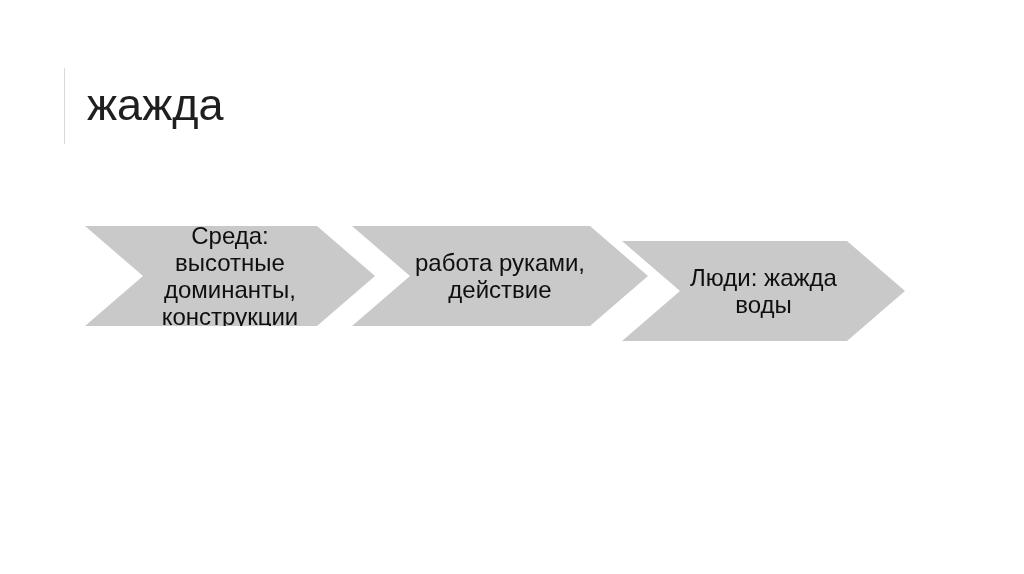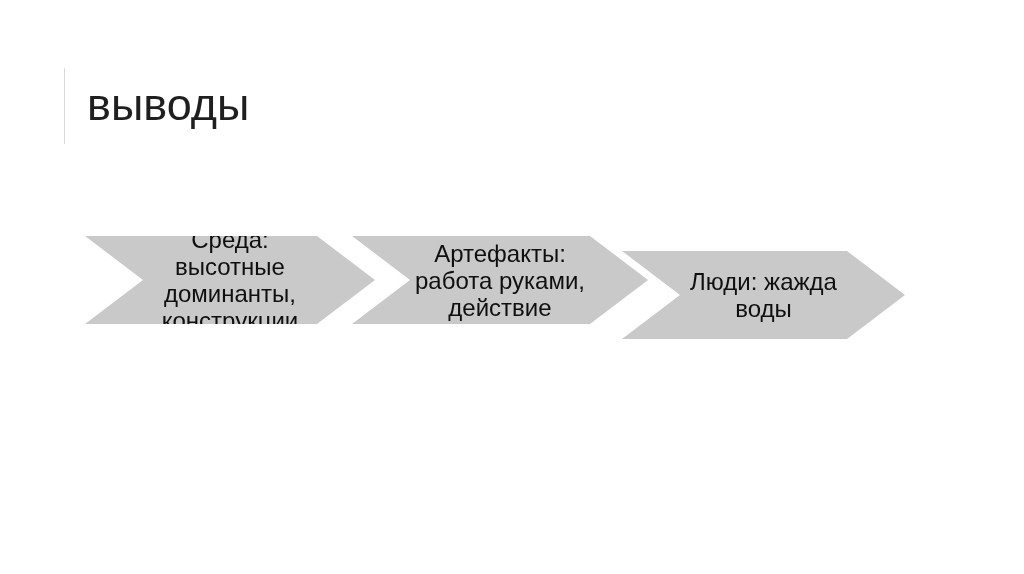--- a/index.html
+++ b/index.html
@@ -33,22 +33,22 @@
     top: 82px;
     margin: 0;
     font-size: 45px;
     font-weight: 400;
     line-height: 1;
     color: var(--title-color);
     white-space: nowrap;
   }
   .chevron {
     position: absolute;
-    top: 236px;
-    height: 88px;
+    top: 226px;
+    height: 100px;
     background: var(--chevron-fill);
     clip-path: polygon(0 0, calc(100% - 58px) 0, 100% 50%, calc(100% - 58px) 100%, 0 100%, 58px 50%);
     display: flex;
     flex-direction: column;
     justify-content: center;
     text-align: center;
     font-size: 24px;
     line-height: 27px;
     color: var(--text);
   }
@@ -61,31 +61,30 @@
   .step-2 { left: 352px; width: 296px; }
   .step-3 { left: 622px; width: 283px; margin-top: 15px; }
 </style>
 </head>
 <body>
 
 <div class="slide">
 
   <div class="accent-line"></div>
 
-  <h1 class="slide-title">выводы</h1>
+  <h1 class="slide-title">жажда</h1>
 
   <div class="chevron step-1">
     <p>Среда:
 высотные
 доминанты,
 конструкции</p>
   </div>
 
   <div class="chevron step-2">
-    <p>Артефакты:</p>
     <p>работа руками,
 действие</p>
   </div>
 
   <div class="chevron step-3">
     <p>Люди: жажда
 воды</p>
   </div>
 
 </div>

